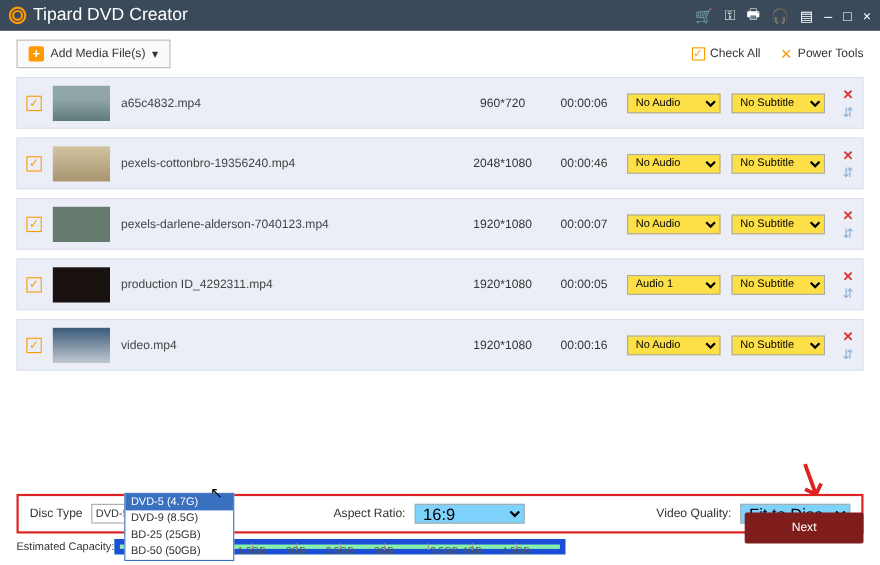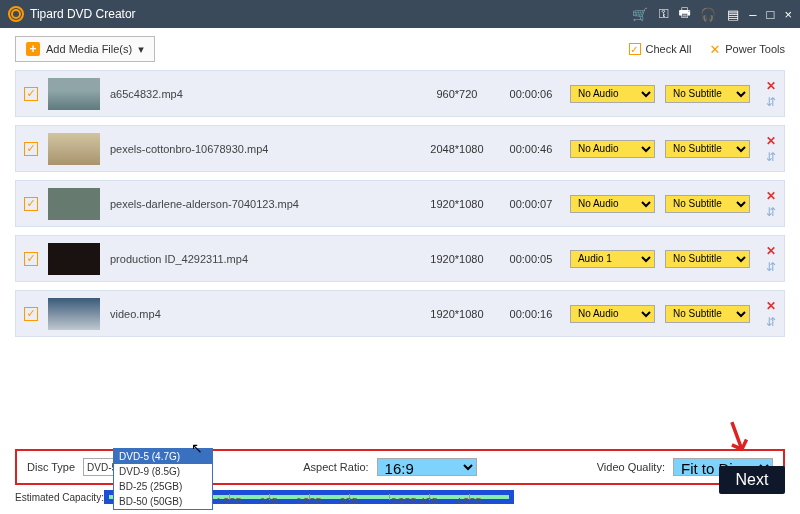--- a/index.html
+++ b/index.html
@@ -1,20 +1,20 @@
 <!DOCTYPE html>
 <html><head>
 <meta charset="utf-8">
 <style>
 * { margin:0; padding:0; box-sizing:border-box; font-family:Arial,sans-serif; }
 body { width:800px; height:514px; background:#fff; overflow:hidden; position:relative; font-size:11px; color:#333; }
 .titlebar { height:28px; background:#3a4a5a; color:#fff; display:flex; align-items:center; padding:0 8px; }
 .logo { width:16px; height:16px; border:2px solid #f90; border-radius:50%; margin-right:6px; position:relative; }
 .logo::after { content:""; position:absolute; width:6px; height:6px; border:2px solid #f90; border-radius:50%; top:1px; left:1px; }
-.title { font-size:12px; flex:1; }
+.title { font-size:16px; flex:1; }
 .ticons { display:flex; gap:10px; align-items:center; }
 .ticons span { cursor:pointer; font-size:13px; }
 .toolbar { height:42px; display:flex; align-items:center; padding:0 15px; justify-content:space-between; }
 .btn-add { border:1px solid #bbb; padding:5px 10px; display:flex; align-items:center; gap:6px; cursor:pointer; background:#fafafa; }
 .btn-add .plus { width:14px; height:14px; background:#f90; color:#fff; border-radius:2px; display:flex; align-items:center; justify-content:center; font-weight:bold; font-size:12px; }
 .tb-right { display:flex; gap:18px; align-items:center; }
 .chk-all { display:flex; align-items:center; gap:5px; cursor:pointer; }
 .chk-all .box { width:12px; height:12px; border:1px solid #f90; display:flex; align-items:center; justify-content:center; color:#f90; font-size:10px; }
 .power { display:flex; align-items:center; gap:5px; cursor:pointer; }
 .power .wrench { color:#f90; font-size:13px; }
@@ -41,21 +41,21 @@
 .red-box .gap { flex:1; }
 .dsel { position:relative; width:100px; height:18px; border:1px solid #aaa; background:#fff; font-size:10px; padding:0 3px; display:flex; align-items:center; justify-content:space-between; cursor:pointer; }
 .dsel .arr { color:#f90; font-size:9px; }
 .dropdown { position:absolute; left:113px; top:448px; width:100px; border:1px solid #3a70c0; background:#fff; z-index:10; font-size:10px; }
 .dropdown div { padding:2px 5px; cursor:pointer; }
 .dropdown .hl { background:#3a70c0; color:#fff; }
 .cap-row { display:flex; align-items:center; padding:2px 15px 10px; gap:0; font-size:10px; position:relative; }
 .cap-bar { flex:1; max-width:410px; height:14px; border:5px solid #1d4ed8; position:relative; background:#86efac; }
 .tick { position:absolute; top:-1px; bottom:-1px; width:1px; background:#999; }
 .tlbl { position:absolute; top:1px; font-size:9px; color:#555; transform:translateX(-50%); }
-.next { position:absolute; right:15px; bottom:20px; width:66px; height:28px; background:#0f172a; color:#fff; border:none; font-size:16px; cursor:pointer; border-radius:2px; }
+.next { position:absolute; right:15px; bottom:20px; width:108px; height:28px; background:#7f1d1d; color:#fff; border:none; font-size:11px; cursor:pointer; border-radius:2px; }
 .arrow { position:absolute; right:45px; bottom:55px; font-size:42px; color:#d22; transform:rotate(25deg); }
 .cursor { position:absolute; left:191px; top:440px; font-size:14px; z-index:20; color:#000; }
 </style>
 </head>
 <body>
 
 <div class="titlebar">
   <div class="logo"></div>
   <div class="title">Tipard DVD Creator</div>
   <div class="ticons">
@@ -98,21 +98,21 @@
   <select class="sel"><option>No Audio</option></select>
   <select class="sel"><option>No Subtitle</option></select>
   <div class="rbtns">
         <span class="del">✕</span>
         <span class="ord">⇵</span>
       </div>
     </div>
     <div class="row">
       <div class="chk">✓</div>
   <div class="thumb t2"></div>
-  <div class="fname">pexels-cottonbro-10678930.mp4</div>
+  <div class="fname">pexels-cottonbro-19356240.mp4</div>
   <div class="res">2048*1080</div>
   <div class="dur">00:00:46</div>
   <select class="sel"><option>No Audio</option></select>
   <select class="sel"><option>No Subtitle</option></select>
   <div class="rbtns">
         <span class="del">✕</span>
         <span class="ord">⇵</span>
       </div>
     </div>
     <div class="row">

